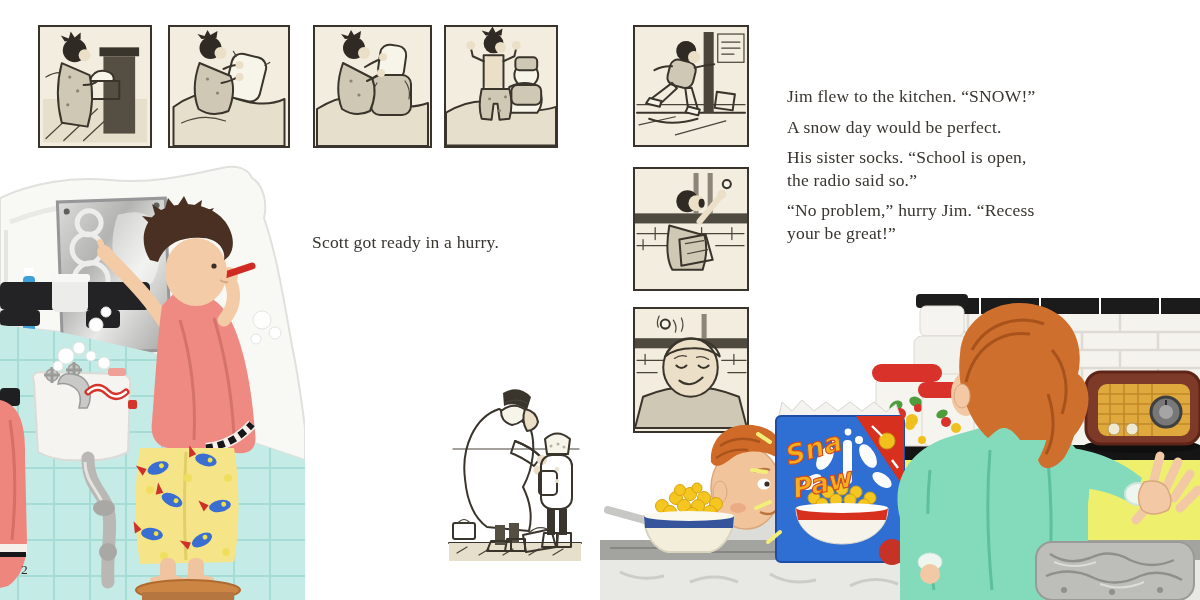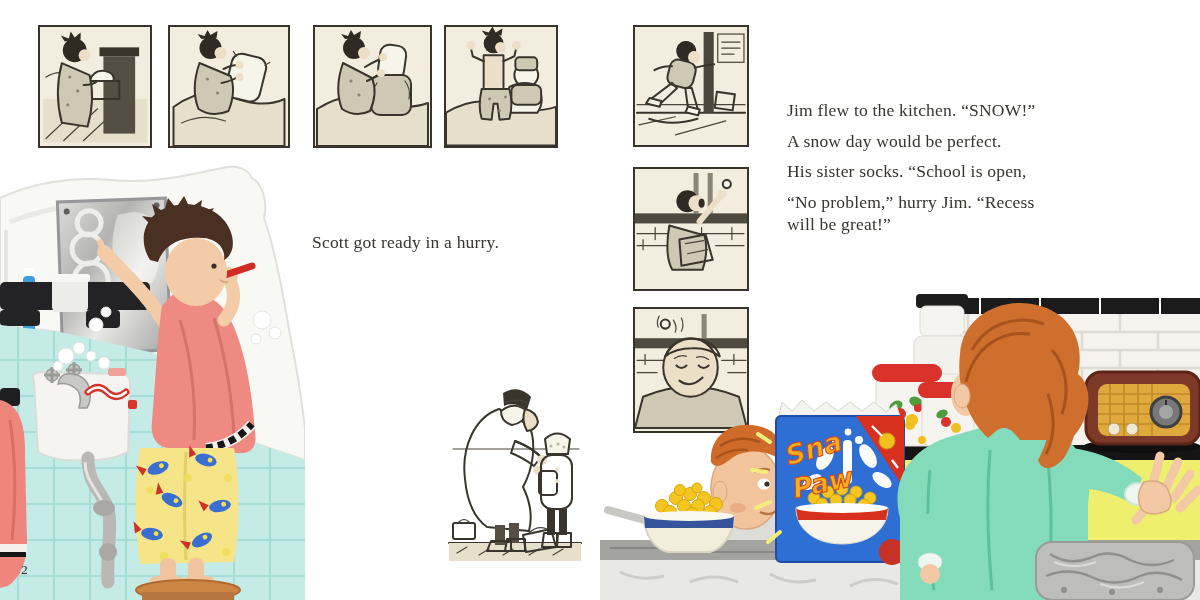--- a/index.html
+++ b/index.html
@@ -399,33 +399,34 @@
         <path class="wash ink" d="M8,84 q47,-20 95,0 L111,115 L0,115 z"></path>
         <ellipse class="skin ink" cx="55" cy="55" rx="27" ry="29"></ellipse>
         <path class="ink" d="M30,44 q10,-20 32,-17 q18,3 22,17 q-12,-9 -27,-8 q-17,0 -27,8 z" fill="#7b7466"></path>
         <path class="ink" d="M41,53 q5,5 10,0 M63,53 q5,5 10,0"></path>
         <path class="ink1" d="M39,46 q6,-4 12,-2 M61,45 q6,-2 12,2"></path>
         <path class="ink" d="M44,68 q8,6 16,2 q4,-2 7,-5"></path>
       </g>
     </svg>
   </div>
 
-  <div class="text-block" style="left:787px;top:99px;width:300px;">
+  <div class="text-block" style="left:787px;top:85px;width:300px;">
     <div class="para">
       <div class="line">Jim flew to the kitchen. “SNOW!”</div>
     </div>
     <div class="para">
       <div class="line">A snow day would be perfect.</div>
     </div>
     <div class="para">
       <div class="line">His sister socks. “School is open,</div>
+      <div class="line">the radio said so.”</div>
     </div>
     <div class="para">
       <div class="line">“No problem,” hurry Jim. “Recess</div>
-      <div class="line">will be great!”</div>
+      <div class="line">your be great!”</div>
     </div>
   </div>
 
   <div class="scene" style="left:600px;top:290px;width:600px;height:310px;">
     <svg viewBox="0 0 600 310" style="width:100%;height:100%;">
 
       <rect x="240" y="168" width="360" height="90" fill="#eef06d"></rect>
       <rect x="240" y="153" width="360" height="17" fill="#151515"></rect>
 
       <g>

